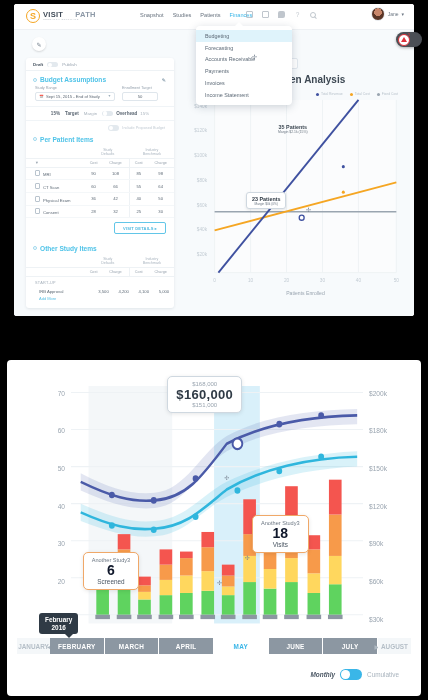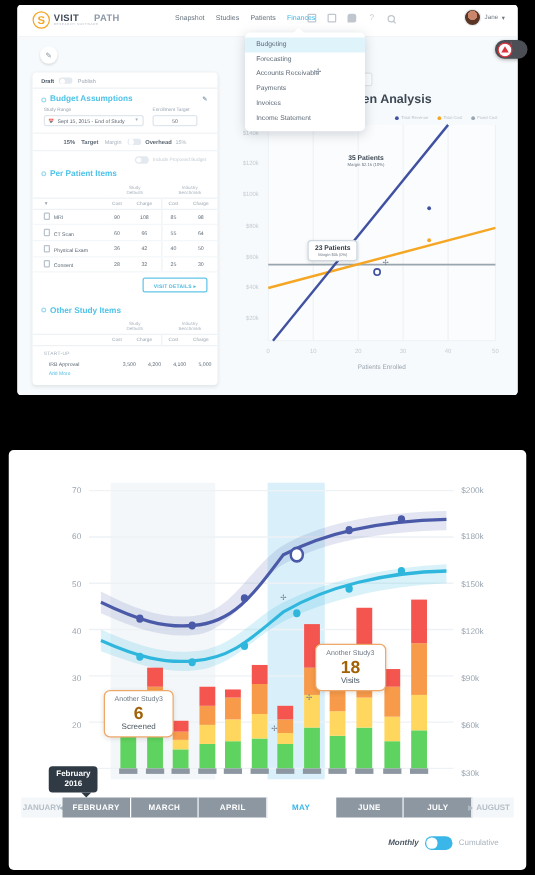--- a/index.html
+++ b/index.html
@@ -198,21 +198,21 @@
   .feb-tip::after{content:"";position:absolute;left:26px;bottom:-4px;border-left:4px solid transparent;border-right:4px solid transparent;border-top:4px solid #2f3a45;}
 
   .cal-tip{
     position:absolute;background:#fff;border:1.4px solid #cfd8e0;border-radius:5px;
     padding:4px 8px;text-align:center;box-shadow:0 1px 4px rgba(0,0,0,.10);z-index:12;
   }
   .cal-tip .big{font-size:13px;font-weight:bold;color:#2f3a45;letter-spacing:.3px;}
   .cal-tip .sm{font-size:6px;color:#9aa5b0;}
   .cal-orange{border-color:#f0a868;}
   .cal-orange .lbl{font-size:5.6px;color:#6d7884;}
-  .cal-orange .n{font-size:14px;font-weight:bold;color:#a16207;line-height:1.05;}
+  .cal-orange .n{font-size:14px;font-weight:bold;color:#0f172a;line-height:1.05;}
   .cal-orange .u{font-size:6.4px;color:#4a5663;}
 
   .toggle-row{position:absolute;right:12px;bottom:8px;display:flex;align-items:center;gap:5px;}
   .toggle-row .lab{font-size:6.4px;color:#4a5663;font-weight:bold;font-style:italic;}
   .toggle-row .lab2{font-size:6.4px;color:#a9b4be;}
   .big-toggle{width:22px;height:11px;border-radius:6px;background:#3ab6e8;position:relative;}
   .big-toggle::after{content:"";position:absolute;left:1.3px;top:1.3px;width:8.4px;height:8.4px;border-radius:50%;background:#fff;}
 </style>
 </head>
 <body>
@@ -617,20 +617,25 @@
           <rect x="242" y="210" width="15" height="4" fill="#8c97a2"></rect>
           <rect x="265" y="182" width="13" height="28" fill="#5fd35f"></rect>
             <rect x="265" y="156" width="13" height="26" fill="#ffd75e"></rect>
           <rect x="265" y="118" width="13" height="38" fill="#f79a4a"></rect>
             <rect x="265" y="86" width="13" height="32" fill="#f4554f"></rect>
           <rect x="264" y="210" width="15" height="4" fill="#8c97a2"></rect>
         </g>
       </svg>
 
       
+      <div class="cal-tip" style="left:33%;top:-4%;">
+        <div class="sm">$168,000</div>
+        <div class="big">$160,000</div>
+        <div class="sm">$151,000</div>
+      </div>
       <div class="cursor-ico" style="left:52.5%;top:36%;color:#7b8694;">✢</div>
 
       
       <div class="cal-tip cal-orange" style="left:4%;top:68%;">
         <div class="lbl">Another Study3</div>
         <div class="n">6</div>
         <div class="u">Screened</div>
       </div>
       <div class="cursor-ico" style="left:50%;top:79%;">✢</div>
 

